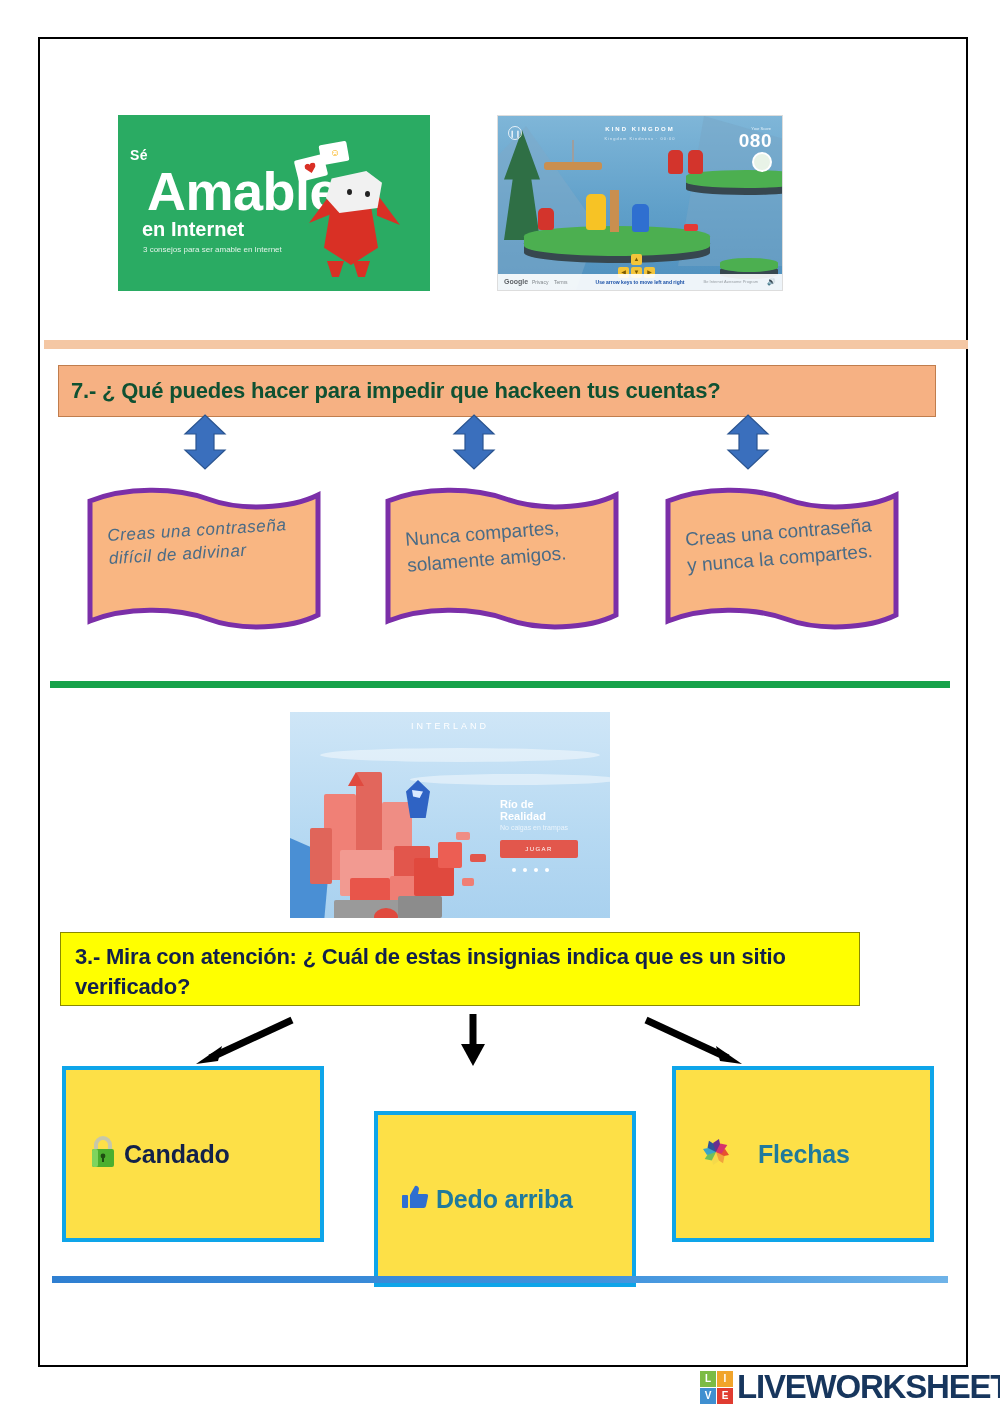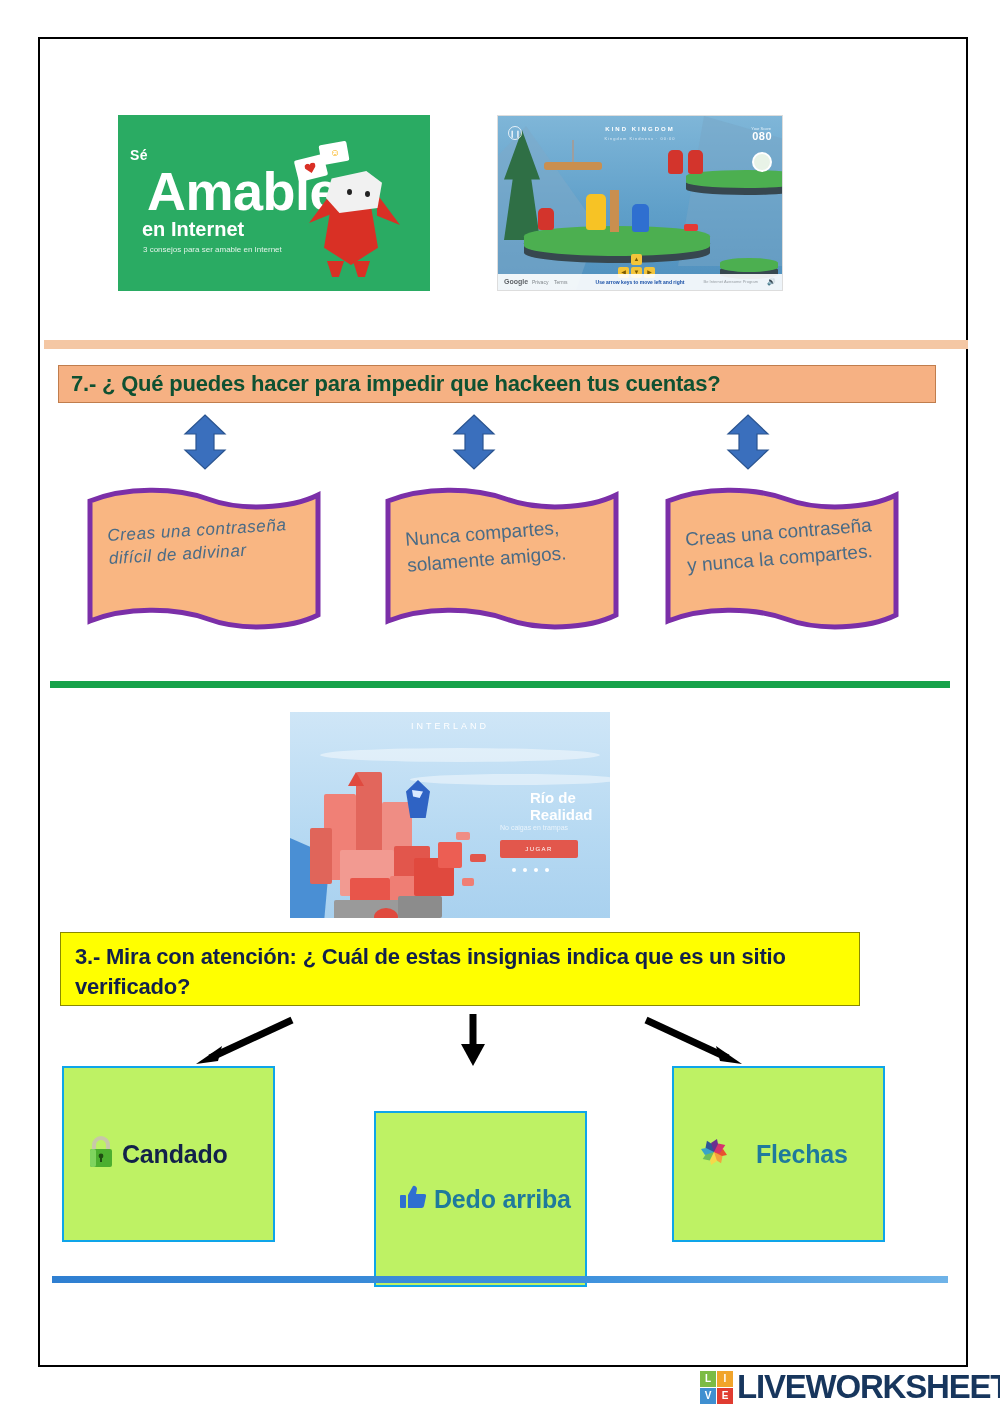--- a/index.html
+++ b/index.html
@@ -149,21 +149,21 @@
   }
   #img-kind .hud-sub {
     position: absolute; left: 0; right: 0; top: 20px; text-align: center;
     color: #dceaf5; font-size: 4px; letter-spacing: 1px;
   }
   #img-kind .hud-scorelabel {
     position: absolute; right: 11px; top: 10px; color: #e4f1fa; font-size: 4px;
   }
   #img-kind .hud-score {
     position: absolute; right: 10px; top: 14px; color: #ffffff;
-    font-size: 11px; font-weight: 700; letter-spacing: .5px; text-align: right;
+    font-size: 19px; font-weight: 700; letter-spacing: .5px; text-align: right;
   }
   #img-kind .hud-pause {
     position: absolute; left: 10px; top: 10px; width: 14px; height: 14px;
     border: 1px solid rgba(255,255,255,.8); border-radius: 50%;
     color: #fff; font-size: 7px; text-align: center; line-height: 13px;
   }
   #img-kind .hud-badge {
     position: absolute; right: 10px; top: 36px; width: 20px; height: 20px;
     border-radius: 50%; background: #e8f3e7; border: 2px solid #fff;
   }
@@ -194,21 +194,21 @@
 
   
   #band-peach {
     position: absolute; left: 44px; top: 340px;
     width: 924px; height: 9px; background: #f4c7a4;
   }
 
   
   #q7-box {
     position: absolute; left: 58px; top: 365px;
-    width: 878px; height: 38px;
+    width: 878px; height: 52px;
     background: #f6b183; border: 1px solid #c07d4d;
     display: flex; align-items: center;
   }
   #q7-box .q-text {
     color: #0f5132; font-size: 22px; font-weight: 700; padding-left: 12px;
     letter-spacing: -.2px;
     font-family: "Liberation Sans", sans-serif;
   }
 
   
@@ -266,22 +266,22 @@
   }
   #img-interland .hero-face {
     position: absolute; left: 122px; top: 78px; width: 11px; height: 8px;
     background: #dbe9ff; clip-path: polygon(0 0, 100% 18%, 70% 100%, 10% 80%);
   }
   #img-interland .flagtop {
     position: absolute; left: 44px; top: 22px; width: 16px; height: 14px;
     background: #e04a3f; clip-path: polygon(50% 0, 100% 100%, 0 100%);
   }
   #img-interland .il-h1 {
-    position: absolute; left: 210px; top: 78px; color: #ffffff;
-    font-size: 15px; font-weight: 700; line-height: 1.12; margin-left: 30px;
+    position: absolute; left: 210px; top: 86px; color: #ffffff;
+    font-size: 11px; font-weight: 700; line-height: 1.12;
   }
   #img-interland .il-p {
     position: absolute; left: 210px; top: 112px; color: #eaf4fc; font-size: 7px;
   }
   #img-interland .il-btn {
     position: absolute; left: 210px; top: 128px; width: 78px; height: 18px;
     background: #e2574c; color: #ffffff; font-size: 6px; letter-spacing: 1.4px;
     text-align: center; line-height: 18px; border-radius: 2px;
   }
   #img-interland .dots { position: absolute; left: 222px; top: 156px; display: flex; gap: 7px; }
@@ -297,22 +297,22 @@
   #q8-box .q-text {
     color: #12214a; font-size: 22px; font-weight: 700; line-height: 1.35;
     letter-spacing: -.2px;
   }
 
   
   .blk-arrow { position: absolute; }
 
   
   .ybox {
-    position: absolute; width: 213px; height: 176px;
-    background: #bef264; border: 2px solid #0ea5e9;
+    position: absolute; width: 262px; height: 176px;
+    background: #fde047; border: 4px solid #0ea5e9;
     display: flex; align-items: center;
   }
   .ybox .yrow { display: flex; align-items: center; gap: 6px; padding-left: 22px; }
   .ybox .ylabel { font-size: 25px; font-weight: 700; letter-spacing: -.2px; }
 
   
   #band-blue {
     position: absolute; left: 52px; top: 1276px;
     width: 896px; height: 7px;
     background: linear-gradient(90deg,#2f7fd1 0%,#3f92dd 60%,#6fb3e8 100%);

